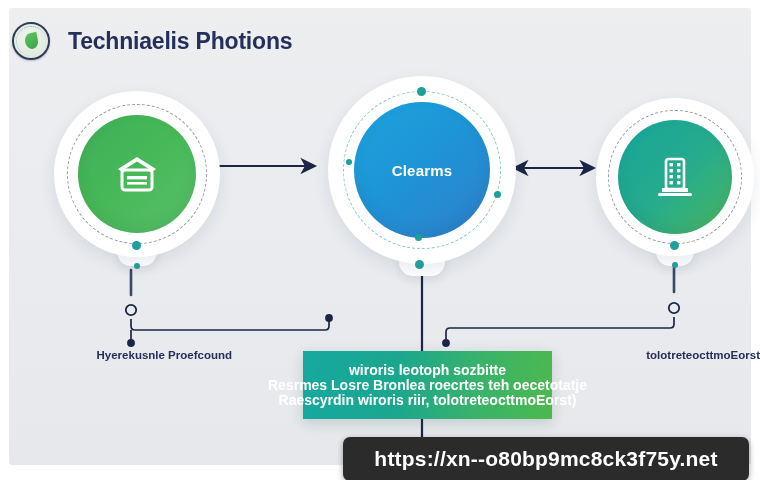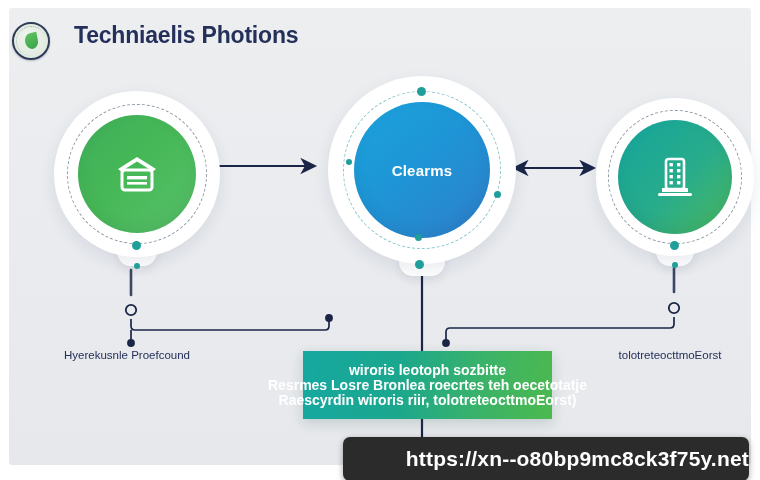--- a/index.html
+++ b/index.html
@@ -28,21 +28,22 @@
     height: 457px;
     background: linear-gradient(180deg, #eceef0 0%, #e9ebee 55%, #e6e8eb 100%);
     border-radius: 3px;
   }
   
   #header {
     position: absolute;
     left: 12px;
     top: 22px;
     display: flex;
-    gap: 24px;
+    align-items: center;
+    gap: 18px;
   }
   #logo-badge {
     position: relative;
     width: 34px;
     height: 34px;
     border-radius: 50%;
     background: radial-gradient(circle at 42% 38%, #eef4ee 0%, #e3ece3 60%, #d7e3d8 100%);
     border: 2px solid #2f3b57;
     box-shadow: 0 1px 2px rgba(20,30,60,0.25);
     display: flex;
@@ -143,25 +144,25 @@
   #node-right .dashring { left: 12px; top: 12px; right: 12px; bottom: 12px; }
   #node-right .inner {
     width: 114px; height: 114px;
     background: linear-gradient(135deg, #15a59d 0%, #28ac8a 55%, #4cb85f 100%);
   }
   
   #connectors { position: absolute; left: 0; top: 0; width: 760px; height: 480px; }
   
   .blabel {
     position: absolute;
-    text-align: center;
+    text-align: right;
     color: #24305a;
     font-size: 11.5px;
     line-height: 17px;
-    font-weight: 400;
+    font-weight: 700;
     filter: blur(0.45px);
   }
   #label-left  { left: 22px;  top: 347px; width: 210px; }
   #label-right { left: 580px; top: 347px; width: 180px; }
   
   #callout {
     position: absolute;
     left: 303px;
     top: 351px;
     width: 249px;
@@ -186,21 +187,21 @@
   #url-badge {
     position: absolute;
     left: 343px;
     top: 437px;
     width: 406px;
     height: 44px;
     background: #2b2b2b;
     border-radius: 7px;
     display: flex;
     align-items: center;
-    justify-content: flex-end;
+    justify-content: center;
     box-shadow: 0 2px 6px rgba(0,0,0,0.35);
   }
   #url-badge span {
     color: #ffffff;
     font-size: 21px;
     font-weight: bold;
     letter-spacing: 0.2px;
   }
 </style>
 </head>

